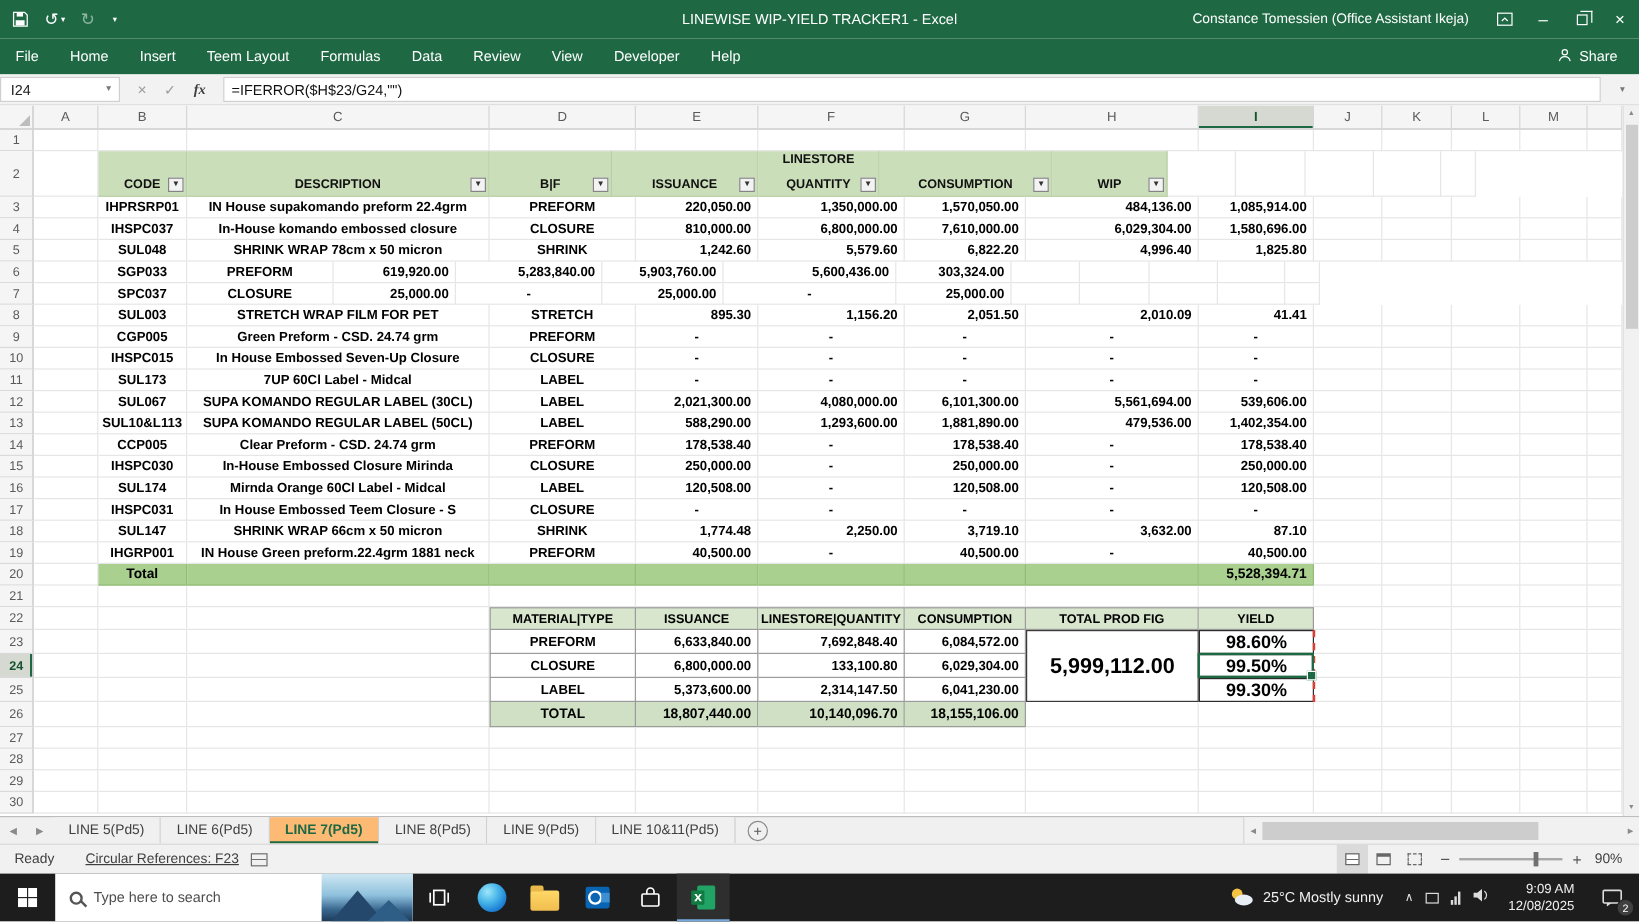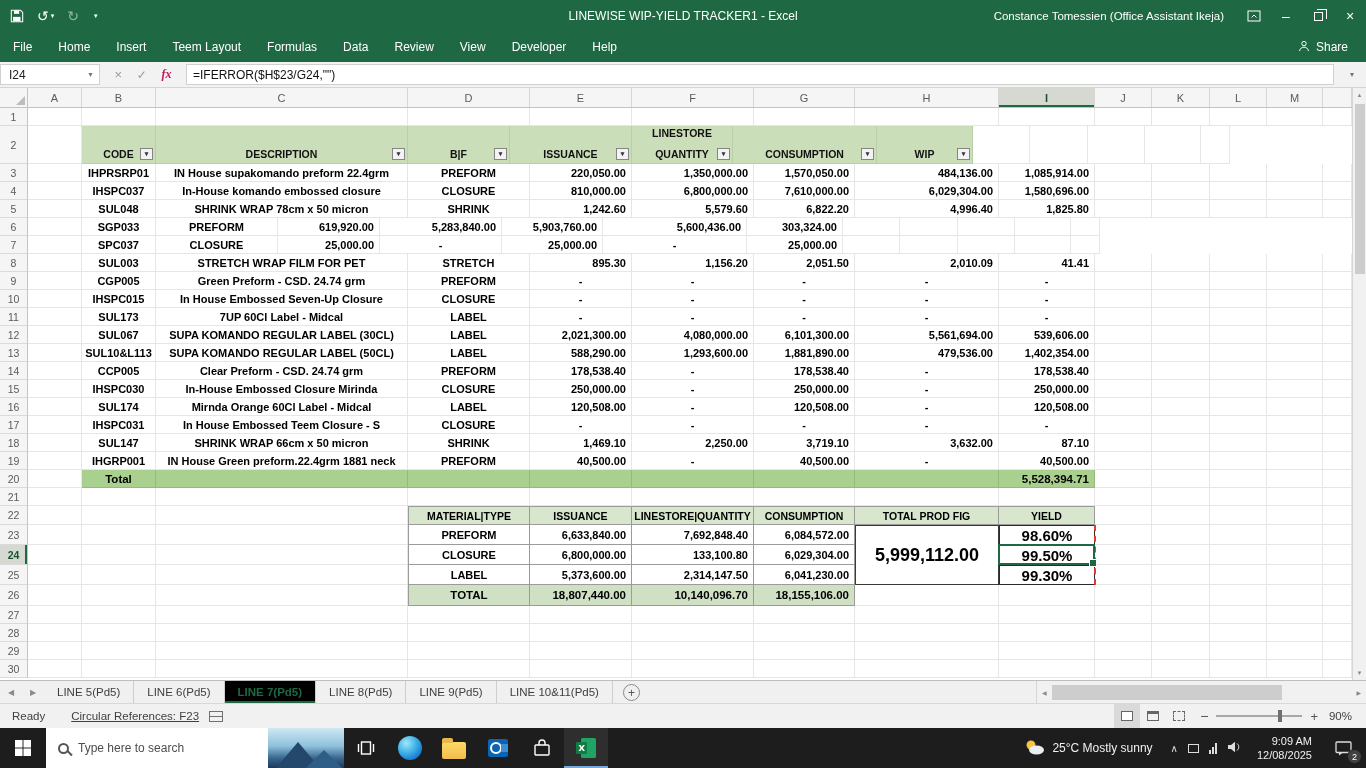--- a/index.html
+++ b/index.html
@@ -26,21 +26,21 @@
   .tellme{display:flex;align-items:center;gap:6px;font-size:12px;margin-left:26px;}
   .share{margin-left:auto;display:flex;align-items:center;gap:6px;font-size:12px;padding-right:18px;}
 
   
   .fbar{flex:0 0 26px;background:#f2f2f2;display:flex;align-items:stretch;border-bottom:1px solid #d5d5d5;}
   .namebox{width:100px;margin:2px 0 2px 0;background:#fff;border:1px solid #d0d0d0;display:flex;align-items:center;padding-left:8px;font-size:12px;color:#222;}
   .nbarrow{margin-left:auto;padding-right:5px;font-size:7px;color:#777;}
   .fbtns{width:86px;display:flex;align-items:center;justify-content:space-evenly;}
   .fbx{color:#9b9b9b;font-size:13px;}
   .fbc{color:#9b9b9b;font-size:12px;}
-  .fbfx{color:#be185d;font-size:12px;font-style:italic;font-family:"Liberation Serif",serif;font-weight:bold;}
+  .fbfx{color:#404040;font-size:12px;font-style:italic;font-family:"Liberation Serif",serif;font-weight:bold;}
   .finput{flex:1;margin:2px 16px 2px 0;background:#fff;border:1px solid #d0d0d0;display:flex;align-items:center;padding-left:6px;font-size:12px;color:#111;}
   .fexp{width:16px;display:flex;align-items:center;font-size:8px;color:#777;}
 
   
   .gridwrap{flex:1;display:flex;overflow:hidden;background:#fff;}
   .grid{position:relative;width:1352px;flex:none;background:#fff;overflow:hidden;}
   .colhead{position:absolute;top:0;left:0;width:1352px;display:flex;background:#f5f5f5;border-bottom:1px solid #c3c3c3;z-index:3;}
   .corner{width:28px;flex:none;position:relative;border-right:1px solid #c3c3c3;}
   .corner::after{content:'';position:absolute;right:2px;bottom:2px;border-left:9px solid transparent;border-bottom:9px solid #bdbdbd;}
   .chcell{flex:none;height:100%;display:flex;align-items:center;justify-content:center;font-size:11px;color:#5a5a5a;border-right:1px solid #d6d6d6;}
@@ -76,21 +76,21 @@
   .vscroll{width:14px;flex:none;background:#f1f1f1;border-left:1px solid #d6d6d6;display:flex;flex-direction:column;align-items:center;}
   .varrow{font-size:6px;color:#8a8a8a;padding:4px 0;}
   .vtrack{flex:1;width:100%;display:flex;justify-content:center;}
   .vthumb{width:10px;height:170px;background:#cdcdcd;margin-top:2px;}
 
   
   .tabbar{flex:0 0 23px;background:#f0f0f0;border-top:1px solid #bdbdbd;display:flex;align-items:stretch;}
   .tnav{width:22px;display:flex;align-items:center;justify-content:center;font-size:8px;color:#8a8a8a;}
   .stabs{display:flex;align-items:stretch;}
   .stab{padding:0 13px;display:flex;align-items:center;font-size:11.5px;color:#3f3f3f;border-right:1px solid #cfcfcf;background:#f0f0f0;cursor:default;}
-  .stab.active{background:#000000;color:#1e6943;font-weight:bold;box-shadow:inset 0 -2px 0 #1e6943;}
+  .stab.active{background:#fdba74;color:#1e6943;font-weight:bold;box-shadow:inset 0 -2px 0 #1e6943;}
   .addsheet{width:17px;height:17px;margin:3px 10px 0 10px;border:1px solid #8a8a8a;border-radius:50%;display:flex;align-items:center;justify-content:center;font-size:12px;color:#555;}
   .tspace{flex:1;}
   .hscroll{width:330px;display:flex;align-items:center;background:#f1f1f1;border-left:1px solid #d6d6d6;}
   .harrow{font-size:6px;color:#8a8a8a;padding:0 5px;}
   .htrack{flex:1;height:100%;display:flex;align-items:center;}
   .hthumb{width:230px;height:15px;background:#cdcdcd;}
 
   
   .statusbar{flex:0 0 24px;background:#f1f1f1;border-top:1px solid #d8d8d8;display:flex;align-items:center;font-size:11.5px;color:#3f3f3f;}
   .sready{padding-left:12px;}
@@ -536,21 +536,21 @@
           <div class="cell" style="width: 57px;"></div>
           <div class="cell" style="width: 56px;"></div>
           <div class="cell" style="width: 29px;"></div>
         </div>
         <div class="grow" style="top: 346px; height: 18px;">
           <div class="rhead">18</div>
           <div class="cell" style="width: 54px;"></div>
           <div class="cell c1 ctr" style="width: 74px;">SUL147</div>
           <div class="cell c1 ctr" style="width: 252px;">SHRINK WRAP 66cm x 50 micron</div>
           <div class="cell c1 ctr" style="width: 122px;">SHRINK</div>
-          <div class="cell c1 num" style="width: 102px;">1,469.10</div>
+          <div class="cell c1 num" style="width: 102px;">1,774.48</div>
           <div class="cell c1 num" style="width: 122px;">2,250.00</div>
           <div class="cell c1 num" style="width: 101px;">3,719.10</div>
           <div class="cell c1 num" style="width: 144px;">3,632.00</div>
           <div class="cell c1 num" style="width: 96px;">87.10</div>
           <div class="cell" style="width: 57px;"></div>
           <div class="cell" style="width: 58px;"></div>
           <div class="cell" style="width: 57px;"></div>
           <div class="cell" style="width: 56px;"></div>
           <div class="cell" style="width: 29px;"></div>
         </div>

